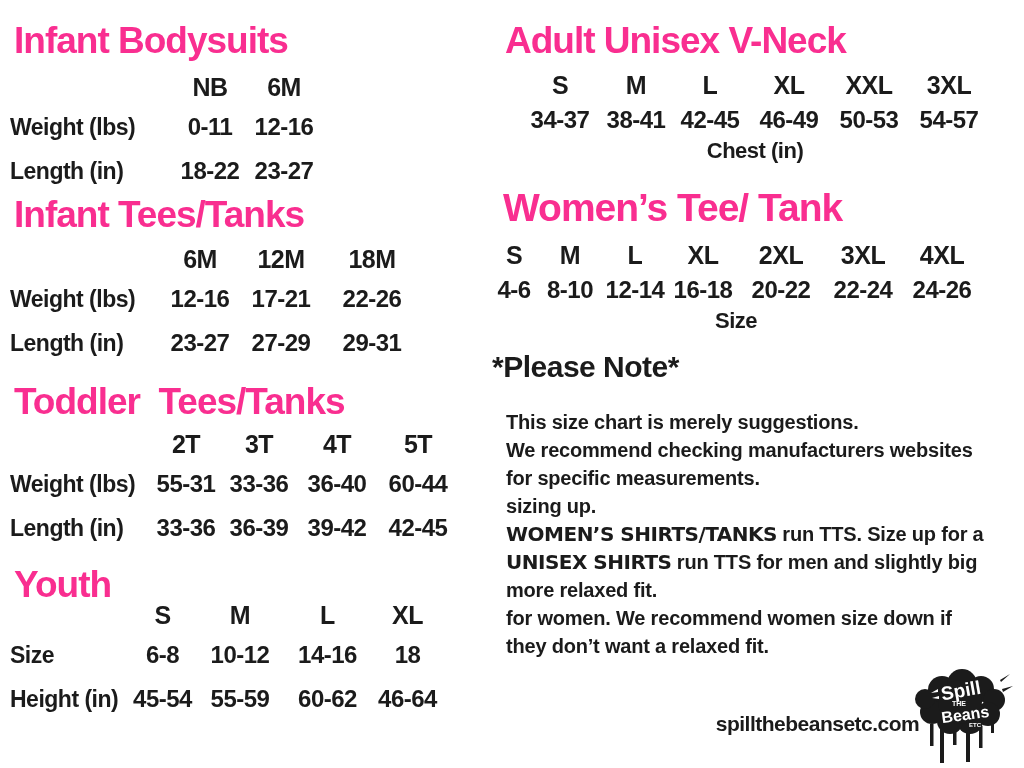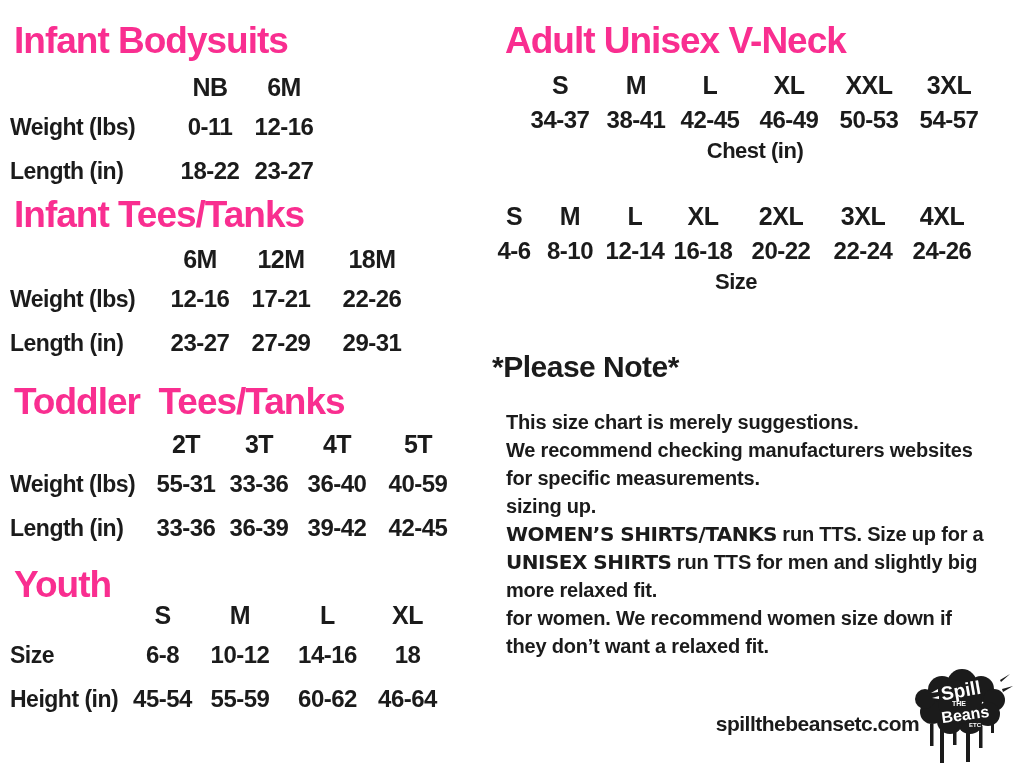--- a/index.html
+++ b/index.html
@@ -109,21 +109,21 @@
         <td>2T</td>
         <td>3T</td>
         <td>4T</td>
         <td>5T</td>
       </tr>
       <tr style="height:42px;">
         <td class="lbl">Weight (lbs)</td>
         <td>55-31</td>
         <td>33-36</td>
         <td>36-40</td>
-        <td>40-59</td>
+        <td>60-44</td>
       </tr>
       <tr style="height:42px;">
         <td class="lbl">Length (in)</td>
         <td>33-36</td>
         <td>36-39</td>
         <td>39-42</td>
         <td>42-45</td>
       </tr>
     </tbody>
       </table>
@@ -194,20 +194,21 @@
         <td>54-57</td>
       </tr>
       <tr class="measure">
         <td colspan="6">Chest (in)</td>
       </tr>
     </tbody>
       </table>
   </div>
 
   <div class="sec" style="left:503px; top:188px;">
+    <h2 class="pink" style="font-size:39px;">Women’s Tee/ Tank</h2>
     <table class="t right" style="margin:10px 0 0 -13px;">
       <colgroup>
           <col style="width:48px">
           <col style="width:64px">
           <col style="width:66px">
           <col style="width:70px">
           <col style="width:86px">
           <col style="width:78px">
           <col style="width:80px">
         </colgroup>

